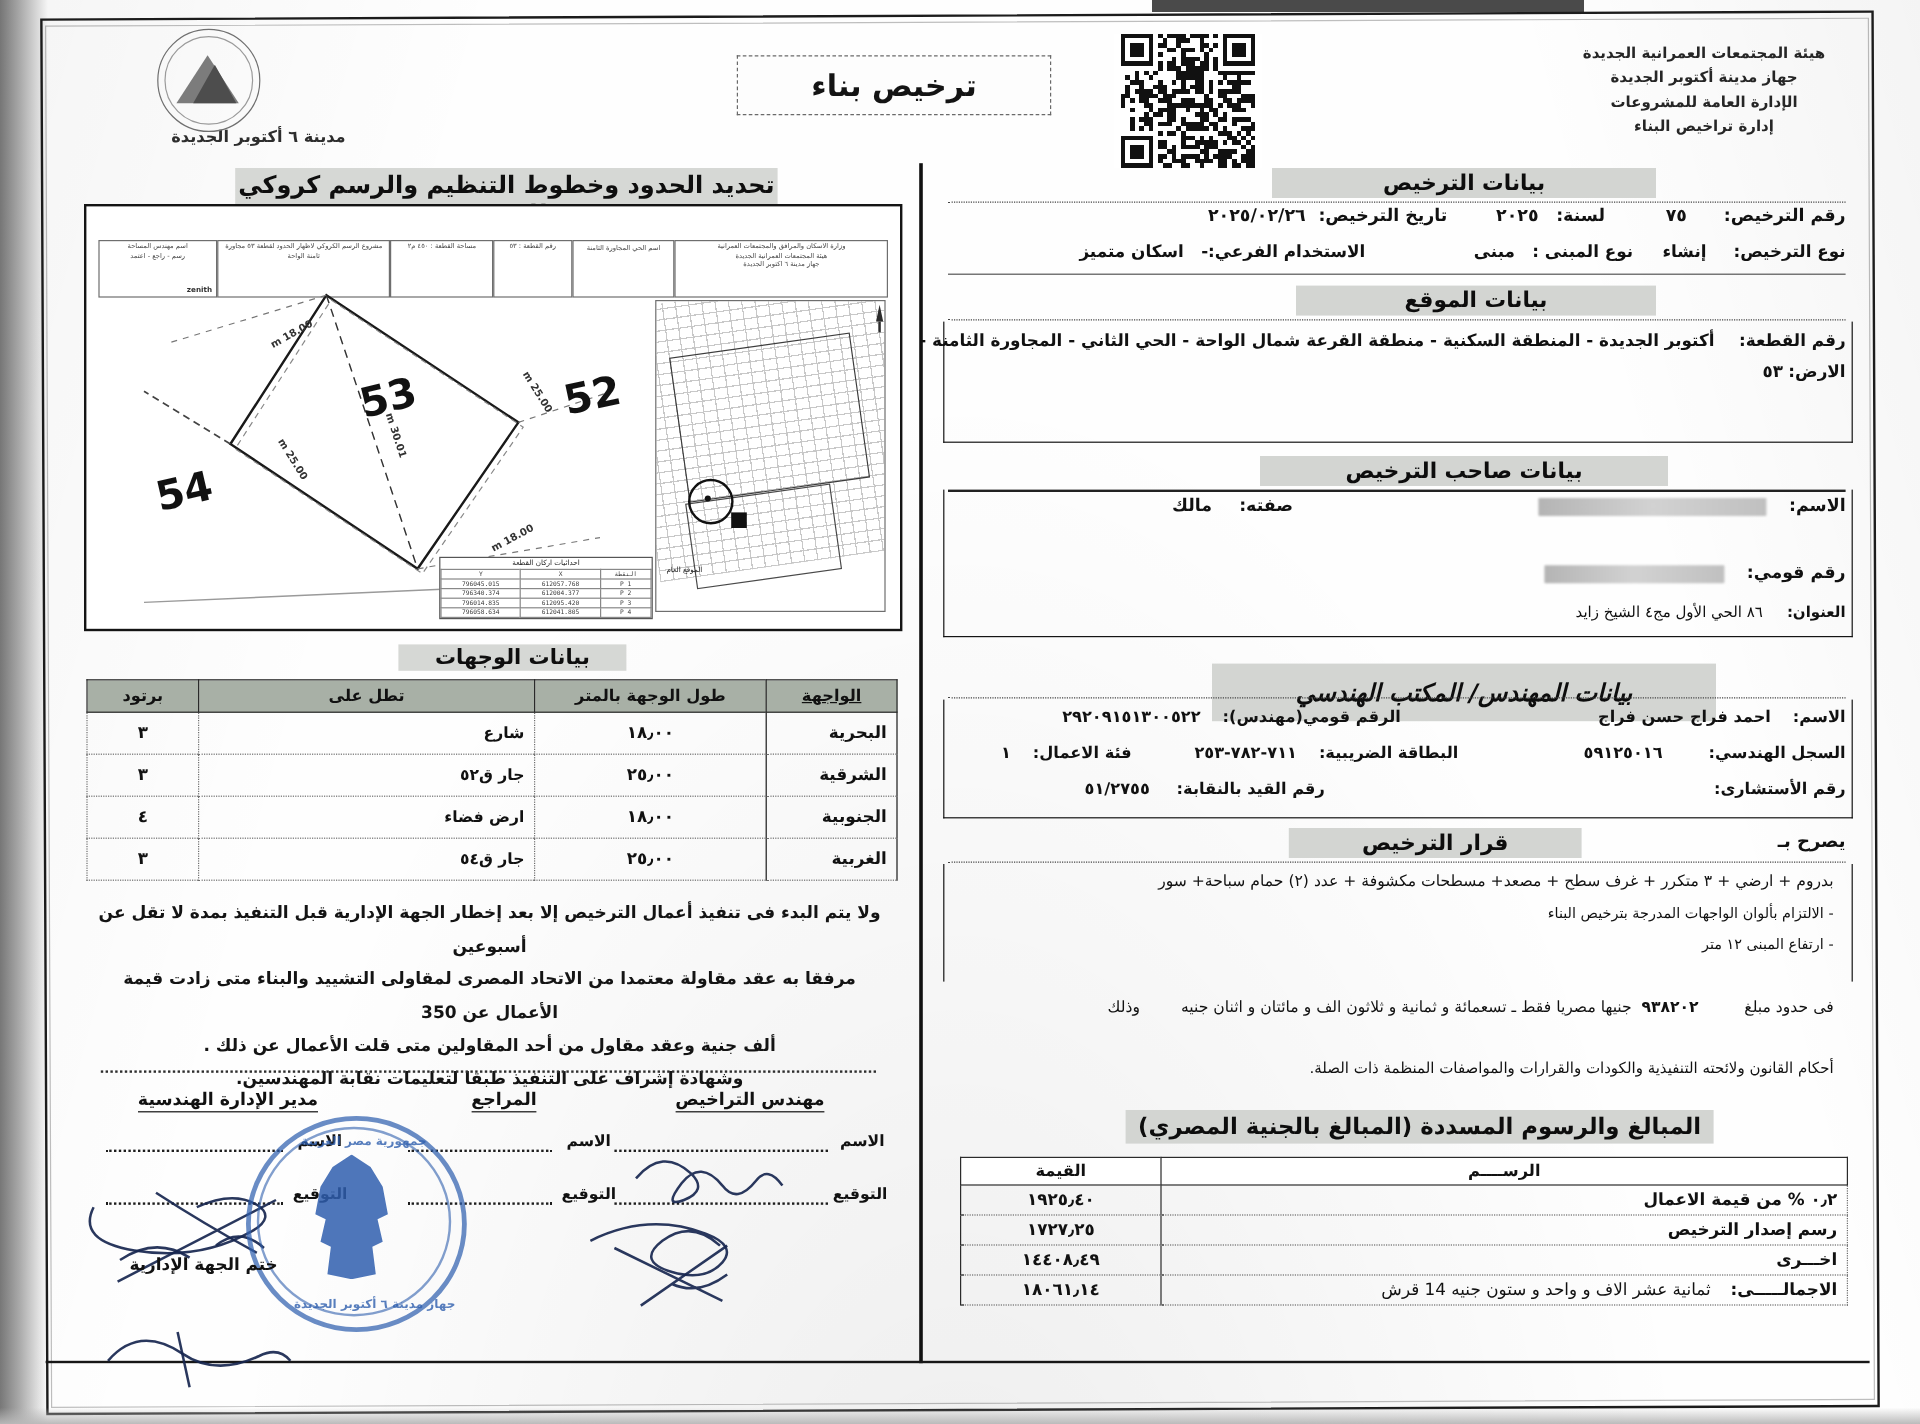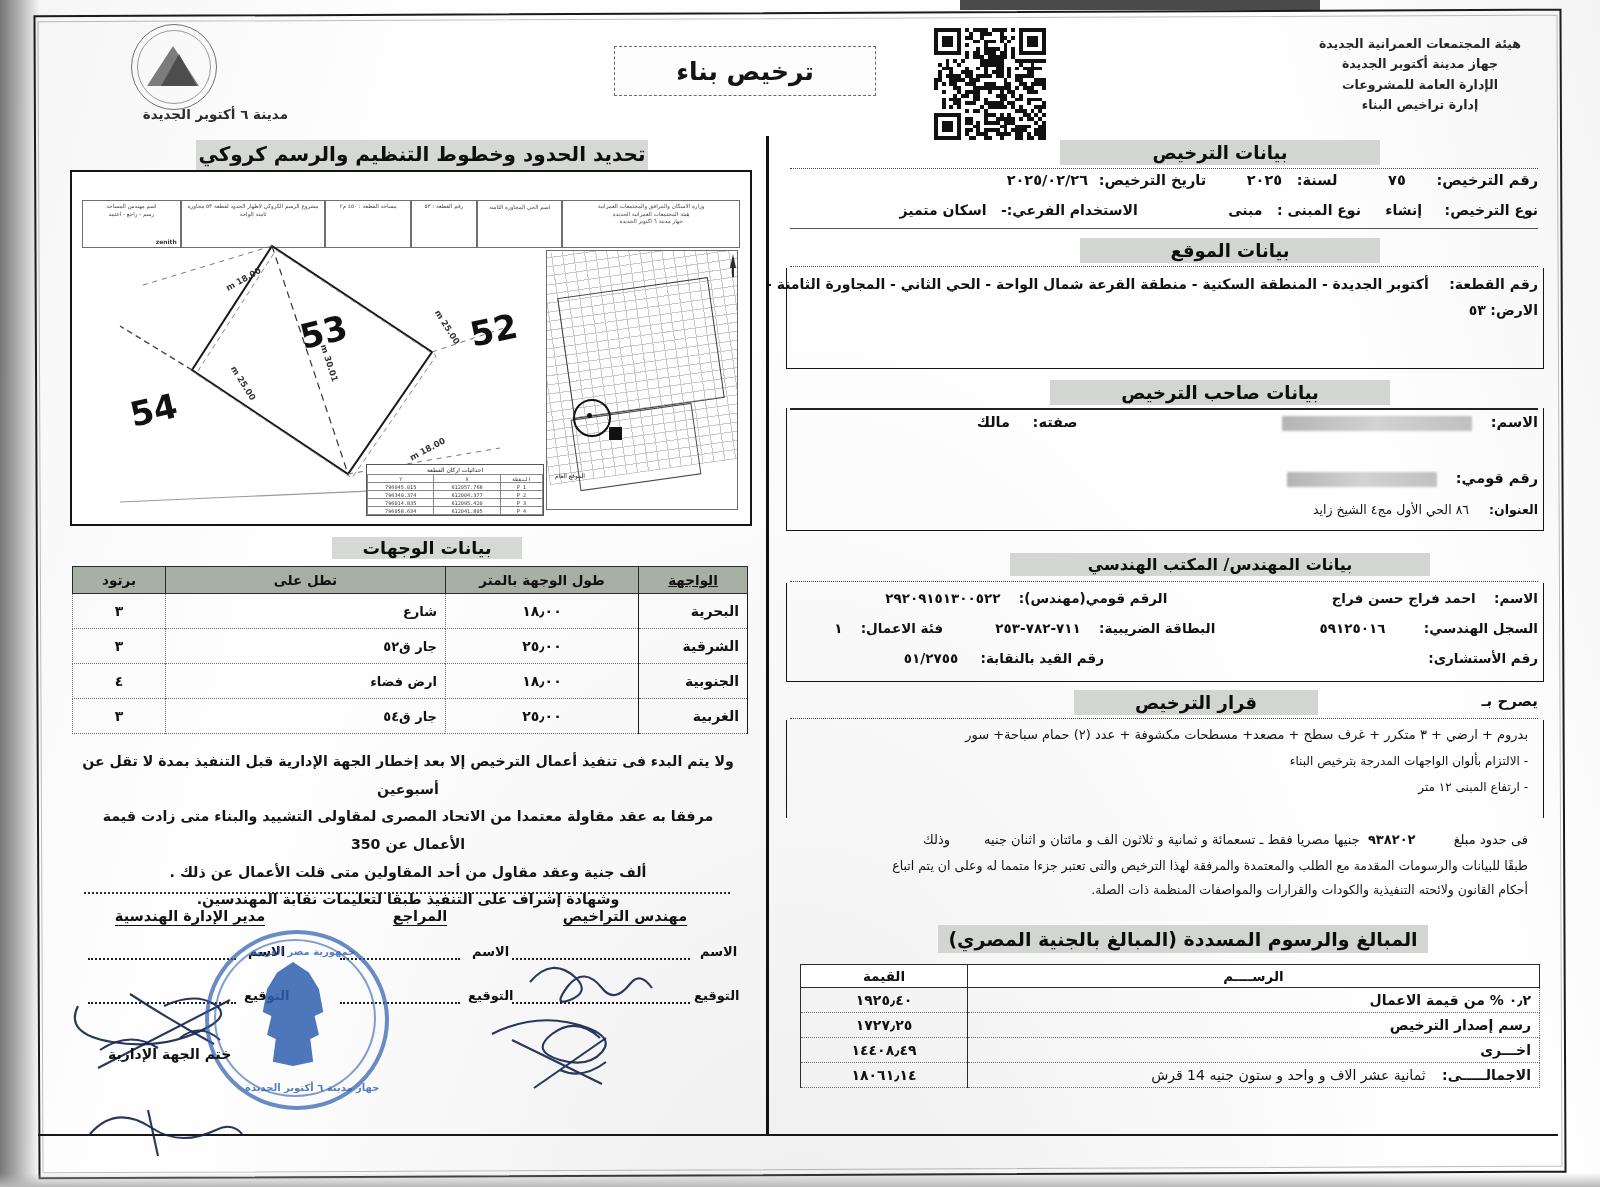--- a/index.html
+++ b/index.html
@@ -854,21 +854,21 @@
   </div>
   <div class="fld" style="right:62px;top:470px;font-size:14.5px;">
     <span class="lbl">رقم قومي:</span>
     <span class="redact" style="width:150px;margin-right:14px;"></span>
   </div>
   <div class="fld" style="right:62px;top:502px;font-size:12.5px;">
     <span class="lbl">العنوان:</span>
     <span class="val" style="margin-right:16px;font-weight:normal;">٨٦ الحي الأول مج٤ الشيخ زايد</span>
   </div>
 
-  <div class="sec-band" style="left:1010px;top:553px;width:420px;font-size:16px;padding:2px 0;">بيانات المهندس/ المكتب الهندسي</div>
+  <div class="sec-band" style="left:1010px;top:553px;width:420px;font-size:20px;padding:12px 0;font-style:italic;">بيانات المهندس/ المكتب الهندسي</div>
   <div class="rule dotted" style="left:790px;top:581px;width:748px;"></div>
   <div class="rbox" style="left:786px;top:583px;width:756px;height:98px;border-top:none;"></div>
 
   <div class="fld" style="right:62px;top:590px;font-size:13.5px;">
     <span class="lbl">الاسم:</span>
     <span class="val" style="margin-right:14px;">احمد فراج حسن فراج</span>
     <span class="lbl" style="margin-right:160px;">الرقم قومي(مهندس):</span>
     <span class="val" style="margin-right:14px;">٢٩٢٠٩١٥١٣٠٠٥٢٢</span>
   </div>
   <div class="fld" style="right:62px;top:620px;font-size:13.5px;">
@@ -893,21 +893,20 @@
   <div class="fld" style="right:72px;top:727px;font-size:13px;">بدروم + ارضي + ٣ متكرر + غرف سطح + مصعد+ مسطحات مكشوفة + عدد (٢) حمام سباحة+ سور</div>
   <div class="fld" style="right:72px;top:754px;font-size:12px;">- الالتزام بألوان الواجهات المدرجة بترخيص البناء</div>
   <div class="fld" style="right:72px;top:780px;font-size:12px;">- ارتفاع المبنى ١٢ متر</div>
 
   <div class="fld" style="right:72px;top:832px;font-size:13px;">
     <span>فى حدود مبلغ</span>
     <span style="margin-right:34px;font-weight:bold;">٩٣٨٢٠٢</span>
     <span style="margin-right:4px;">جنيها مصريا فقط ـ تسعمائة و ثمانية و ثلاثون الف و مائتان و اثنان جنيه</span>
     <span style="margin-right:30px;">وذلك</span>
   </div>
-  <div class="fld" style="right:72px;top:858px;font-size:12.5px;">طبقًا للبيانات والرسومات المقدمة مع الطلب والمعتمدة والمرفقة لهذا الترخيص والتى تعتبر جزءا متمما له وعلى ان يتم اتباع</div>
   <div class="fld" style="right:72px;top:882px;font-size:12.5px;">أحكام القانون ولائحته التنفيذية والكودات والقرارات والمواصفات المنظمة ذات الصلة.</div>
 
   <div class="sec-band" style="left:938px;top:925px;width:490px;font-size:19px;padding:3px 0;">المبالغ والرسوم المسددة (المبالغ بالجنية المصري)</div>
 
   <table class="fees-table">
     <thead>
         <tr id="fee-head">
           <th>الرســــم</th>
           <th style="width: 150px;">القيمة</th>
         </tr>

